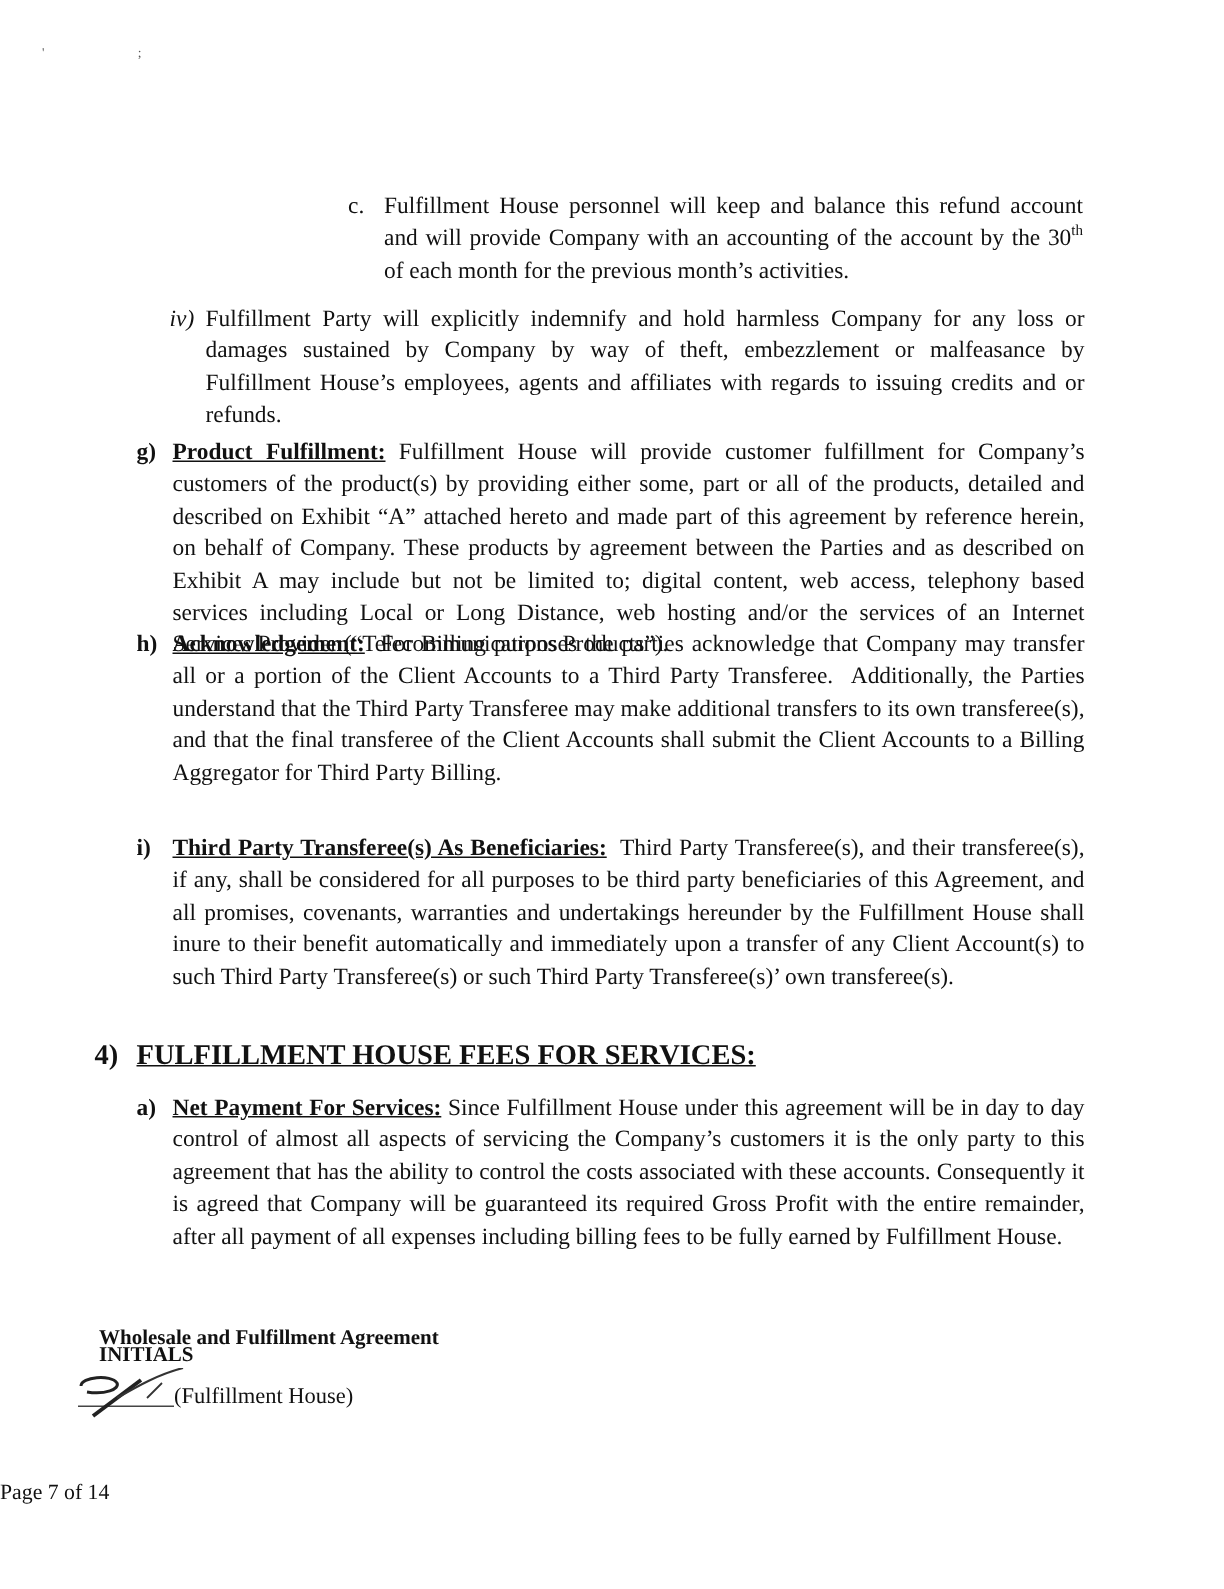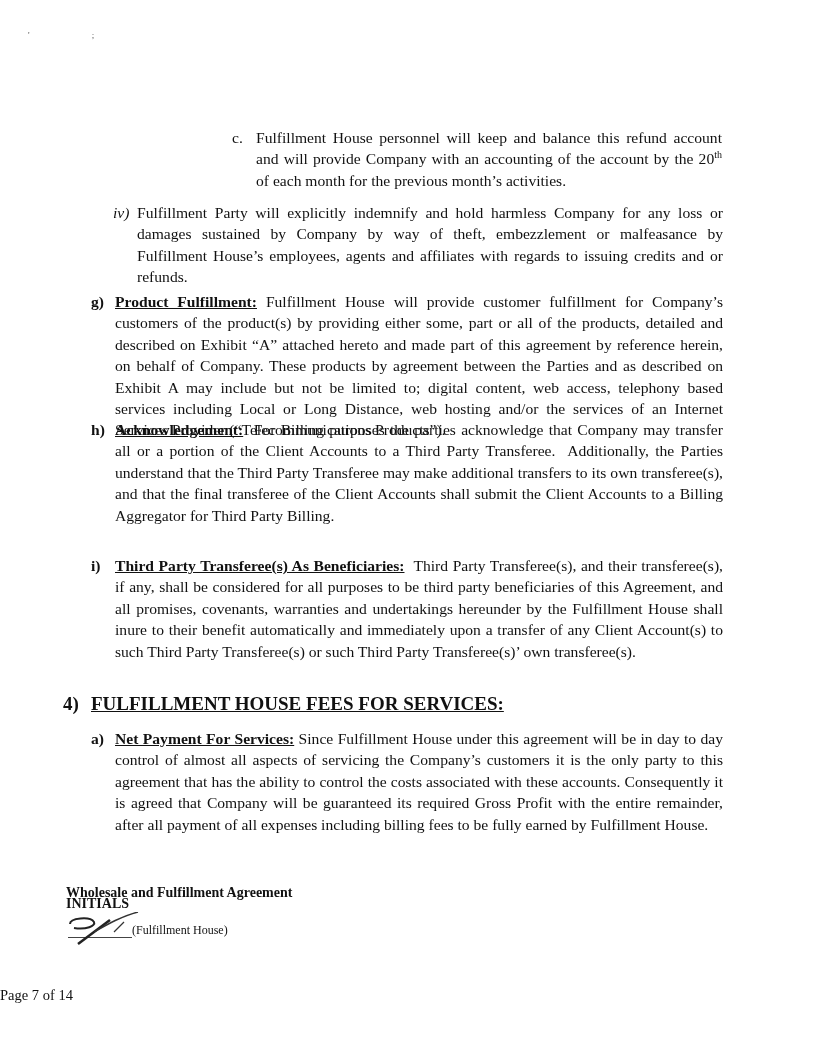--- a/index.html
+++ b/index.html
@@ -8,36 +8,36 @@
   .page { position:absolute; left:0; top:0; width:816px; height:1059px; }
   .specks { position:absolute; left:28px; top:30px; font-size:9px; color:#555; letter-spacing:30px; }
   .para { position:absolute; font-size:15.6px; line-height:21.4px; text-align:justify; }
   .para .marker { position:absolute; left:-24px; top:0; }
   .lead { font-weight:bold; text-decoration:underline;margin-top:23px; }
   .heading { position:absolute; left:63px; top:693px; font-size:19px; font-weight:bold; }
   .heading .num { display:inline-block; width:28px; }
   .heading .txt { text-decoration:underline; }
   sup { font-size:10px; line-height:0; }
   .footer-title { position:absolute; left:66px; top:887px; font-size:14px; font-weight:bold; line-height:11px; font-family:"Liberation Serif", serif; }
-  .initial-row { position:absolute; left:68px; font-size:12px; }
+  .initial-row { position:absolute; left:52px; font-size:15px; }
   .initial-line { position:absolute; left:0; width:64px; border-bottom:1px solid #444; }
   .sig { position:absolute; }
   .initial-label { position:absolute; left:64px; white-space:nowrap; }
   .page-num { position:absolute; top:987px; left:0; width:800px; text-align:left; font-size:14.5px; }
 </style>
 </head>
 <body>
 
 <div class="page">
 
   <div class="specks">' ;</div>
 
   <div class="para" style="left:256px; top:127px; width:466px;">
     <span class="marker">c.</span>
-    <span>Fulfillment House personnel will keep and balance this refund account and will provide Company with an accounting of the account by the 20</span><sup>th</sup><span> of each month for the previous month’s activities.</span>
+    <span>Fulfillment House personnel will keep and balance this refund account and will provide Company with an accounting of the account by the 30</span><sup>th</sup><span> of each month for the previous month’s activities.</span>
   </div>
 
   <div class="para" style="left:137px; top:202px; width:586px;">
     <span class="marker" style="left:-24px;font-style:italic;">iv)</span>
     <span>Fulfillment Party will explicitly indemnify and hold harmless Company for any loss or damages sustained by Company by way of theft, embezzlement or malfeasance by Fulfillment House’s employees, agents and affiliates with regards to issuing credits and or refunds.</span>
   </div>
 
   <div class="para" style="left:115px; top:291px; width:608px;">
     <span class="marker" style="font-weight:bold;">g)</span>
     <span class="lead">Product Fulfillment:</span><span> Fulfillment House will provide customer fulfillment for Company’s customers of the product(s) by providing either some, part or all of the products, detailed and described on Exhibit “A” attached hereto and made part of this agreement by reference herein, on behalf of Company. These products by agreement between the Parties and as described on Exhibit A may include but not be limited to; digital content, web access, telephony based services including Local or Long Distance, web hosting and/or the services of an Internet Services Provider (“Telecommunications Products”).</span>

